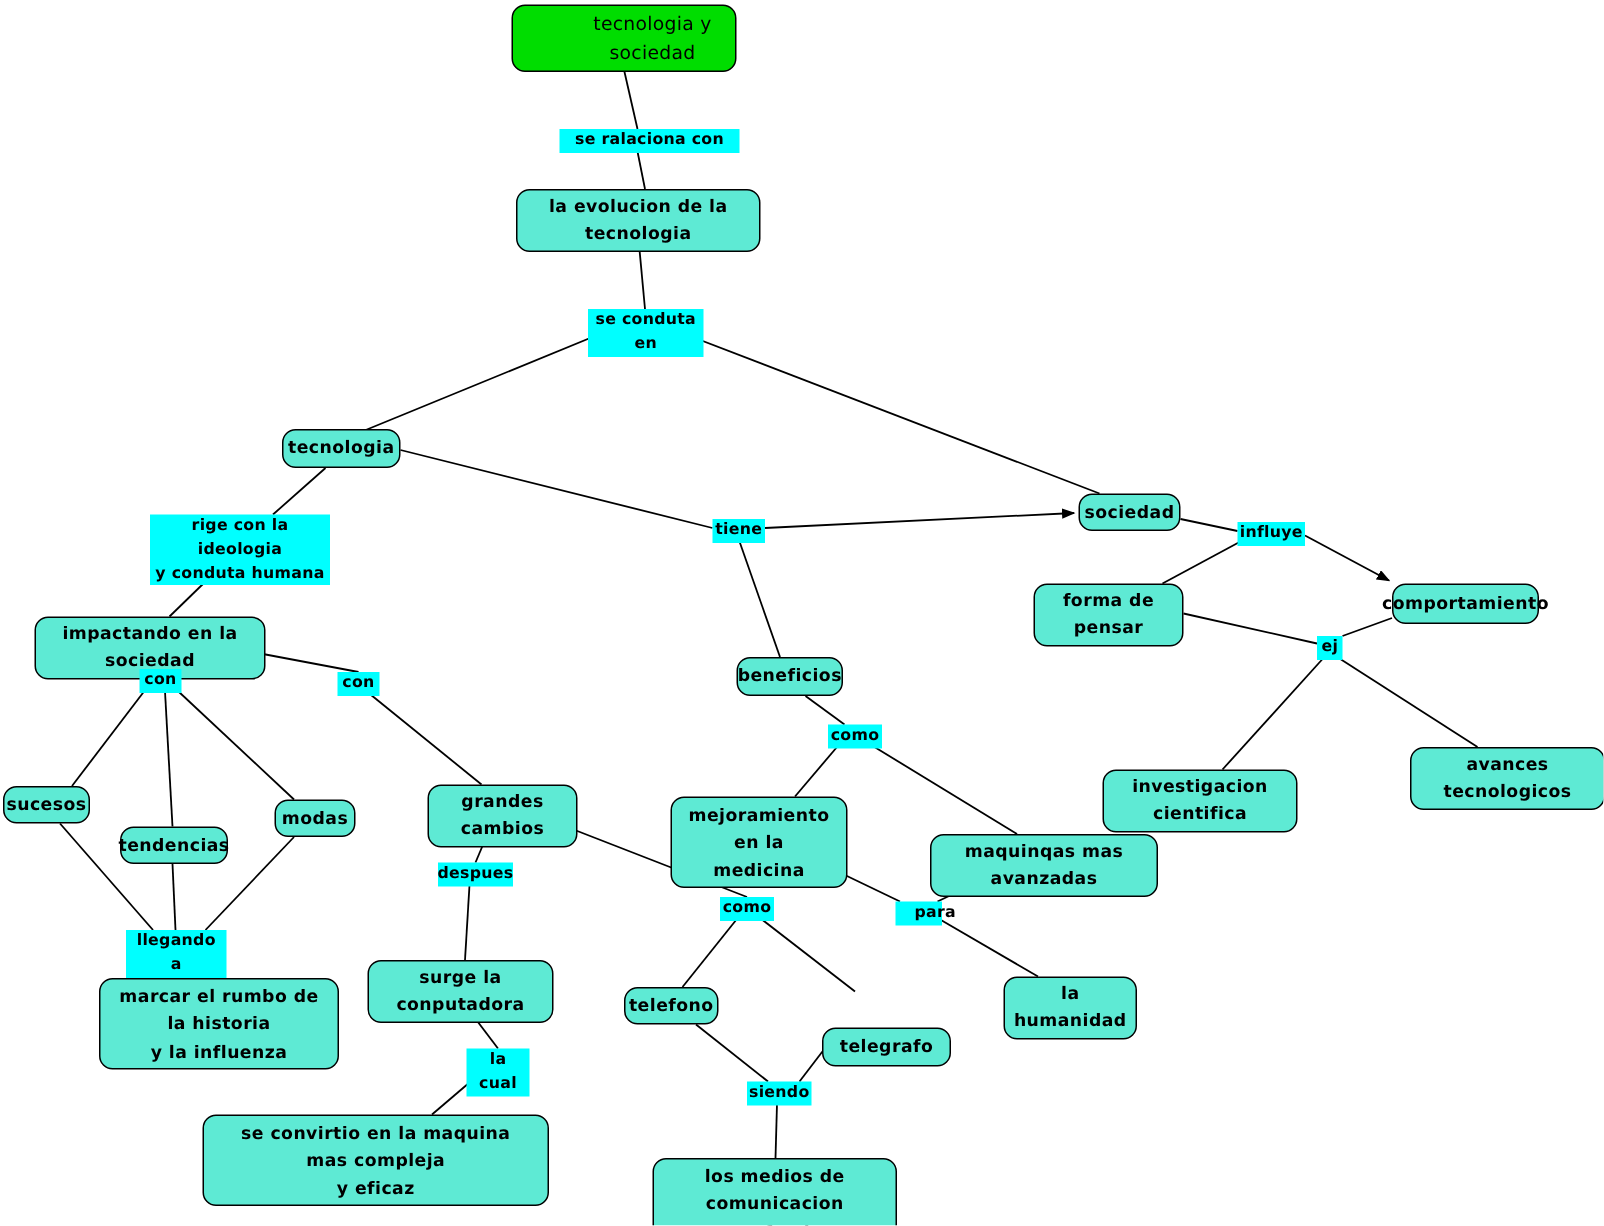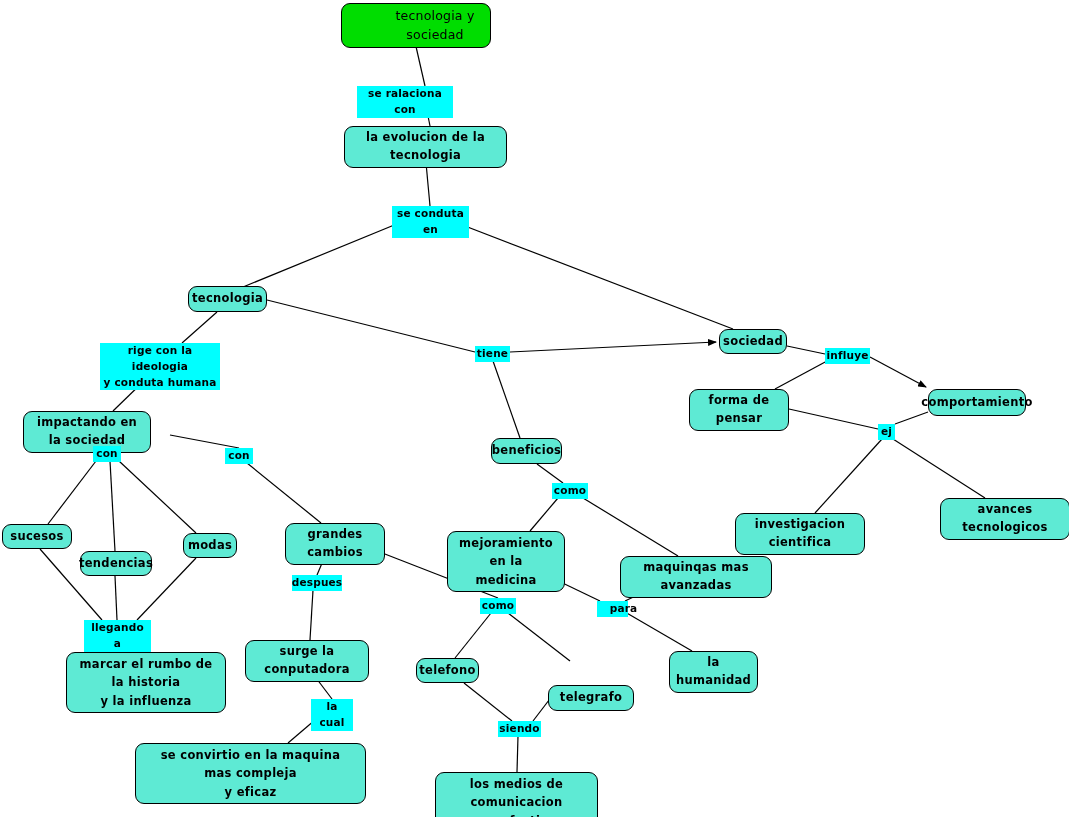--- a/index.html
+++ b/index.html
@@ -148,24 +148,24 @@
       </div>
       <div class="node" style="left: 735px; top: 513px; width: 130px; min-height: 26px;">
         <span>investigacion cientifica</span>
       </div>
       <div class="node" style="left: 940px; top: 498px; width: 130px; min-height: 27px;">
         <span>avances tecnologicos</span>
       </div>
       <div class="link-label two-line" style="left: 100px; top: 343px; width: 120px; min-height: 34px;">
         <span>rige con la ideologia<br>y conduta humana</span>
       </div>
-      <div class="node" style="left: 23px; top: 411px; width: 128px; min-height: 26px;">
+      <div class="node" style="left: 23px; top: 411px; width: 154px; min-height: 26px;">
         <span>impactando en la sociedad</span>
       </div>
-      <div class="node" style="left: 2px; top: 524px; width: 70px; min-height: 25px; align-items: center;">
+      <div class="node" style="left: 2px; top: 524px; width: 58px; min-height: 25px; align-items: center;">
         <span>sucesos</span>
       </div>
       <div class="node" style="left: 80px; top: 551px; width: 72px; min-height: 25px;">
         <span>tendencias</span>
       </div>
       <div class="node" style="left: 183px; top: 533px; width: 54px; min-height: 25px;">
         <span>modas</span>
       </div>
       <div class="node two-line" style="left: 47px; top: 652px; width: 160px; min-height: 45px; margin-left: 19px;">
         <span>marcar el rumbo de la historia<br>y la influenza</span>
@@ -193,21 +193,21 @@
       </div>
       <div class="node" style="left: 416px; top: 658px; width: 63px; min-height: 25px;">
         <span>telefono</span>
       </div>
       <div class="node" style="left: 548px; top: 661px; width: 86px; min-height: 26px; margin-top: 24px;">
         <span>telegrafo</span>
       </div>
       <div class="node two-line" style="left: 435px; top: 772px; width: 163px; min-height: 45px;">
         <span>los medios de comunicacion<br>mas efectivos</span>
       </div>
-      <div class="link-label" style="left: 357px; top: 86px; width: 96px; min-height: 15px;">
+      <div class="link-label" style="left: 373px; top: 86px; width: 120px; min-height: 15px;">
         <span>se ralaciona con</span>
       </div>
       <div class="link-label" style="left: 392px; top: 206px; width: 77px; min-height: 15px;">
         <span>se conduta en</span>
       </div>
       <div class="link-label" style="left: 475px; top: 346px; width: 35px; min-height: 15px;">
         <span>tiene</span>
       </div>
       <div class="link-label" style="left: 825px; top: 348px; width: 45px; min-height: 15px;">
         <span>influye</span>

